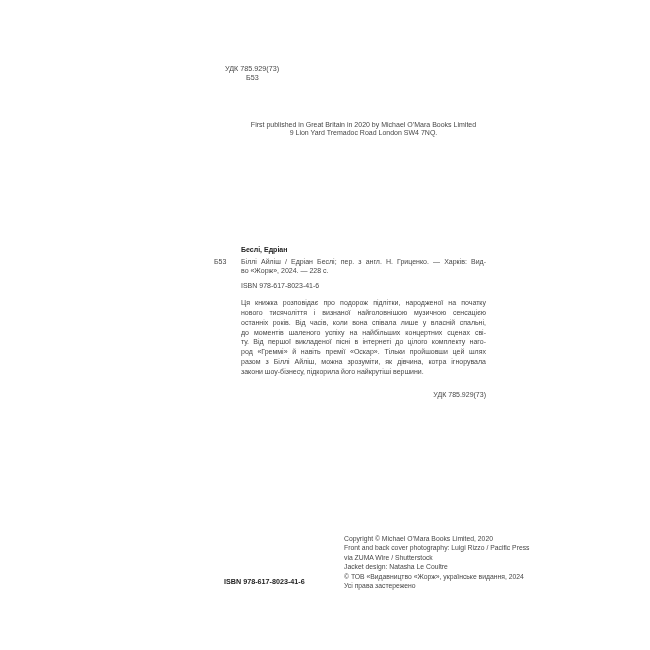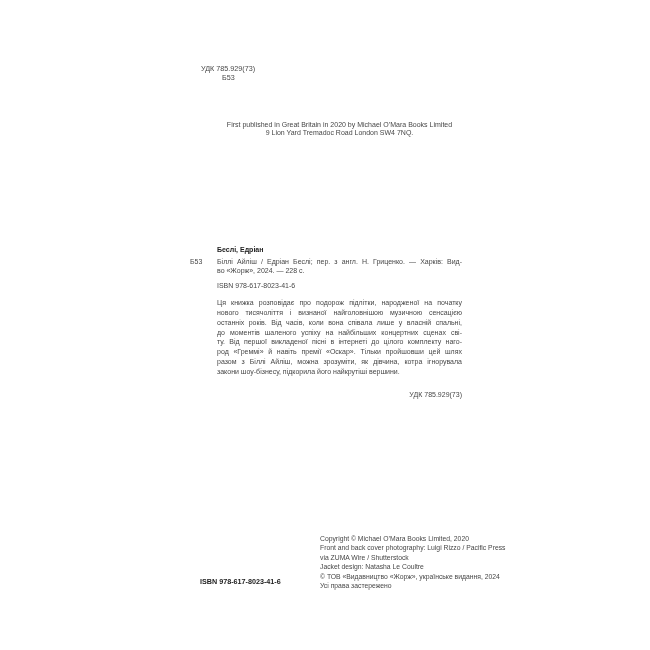--- a/index.html
+++ b/index.html
@@ -6,21 +6,21 @@
   .page {
     position: relative;
     width: 650px;
     height: 650px;
     background: #ffffff;
     font-family: "Liberation Sans", "DejaVu Sans", sans-serif;
     color: #474747;
     font-size: 7px;
     -webkit-font-smoothing: antialiased;
   }
-  .blk { position: absolute; }
+  .blk { position: absolute; margin-left: 24px; }
 
   
   .udk-block { left: 201px; top: 65px; line-height: 8.6px; font-size: 7.2px; }
   .udk-block .bbk { padding-left: 21px; }
 
   
   .first-pub {
     left: 179px; top: 121px; width: 321px;
     text-align: center; line-height: 8.4px; font-size: 7px;
   }

